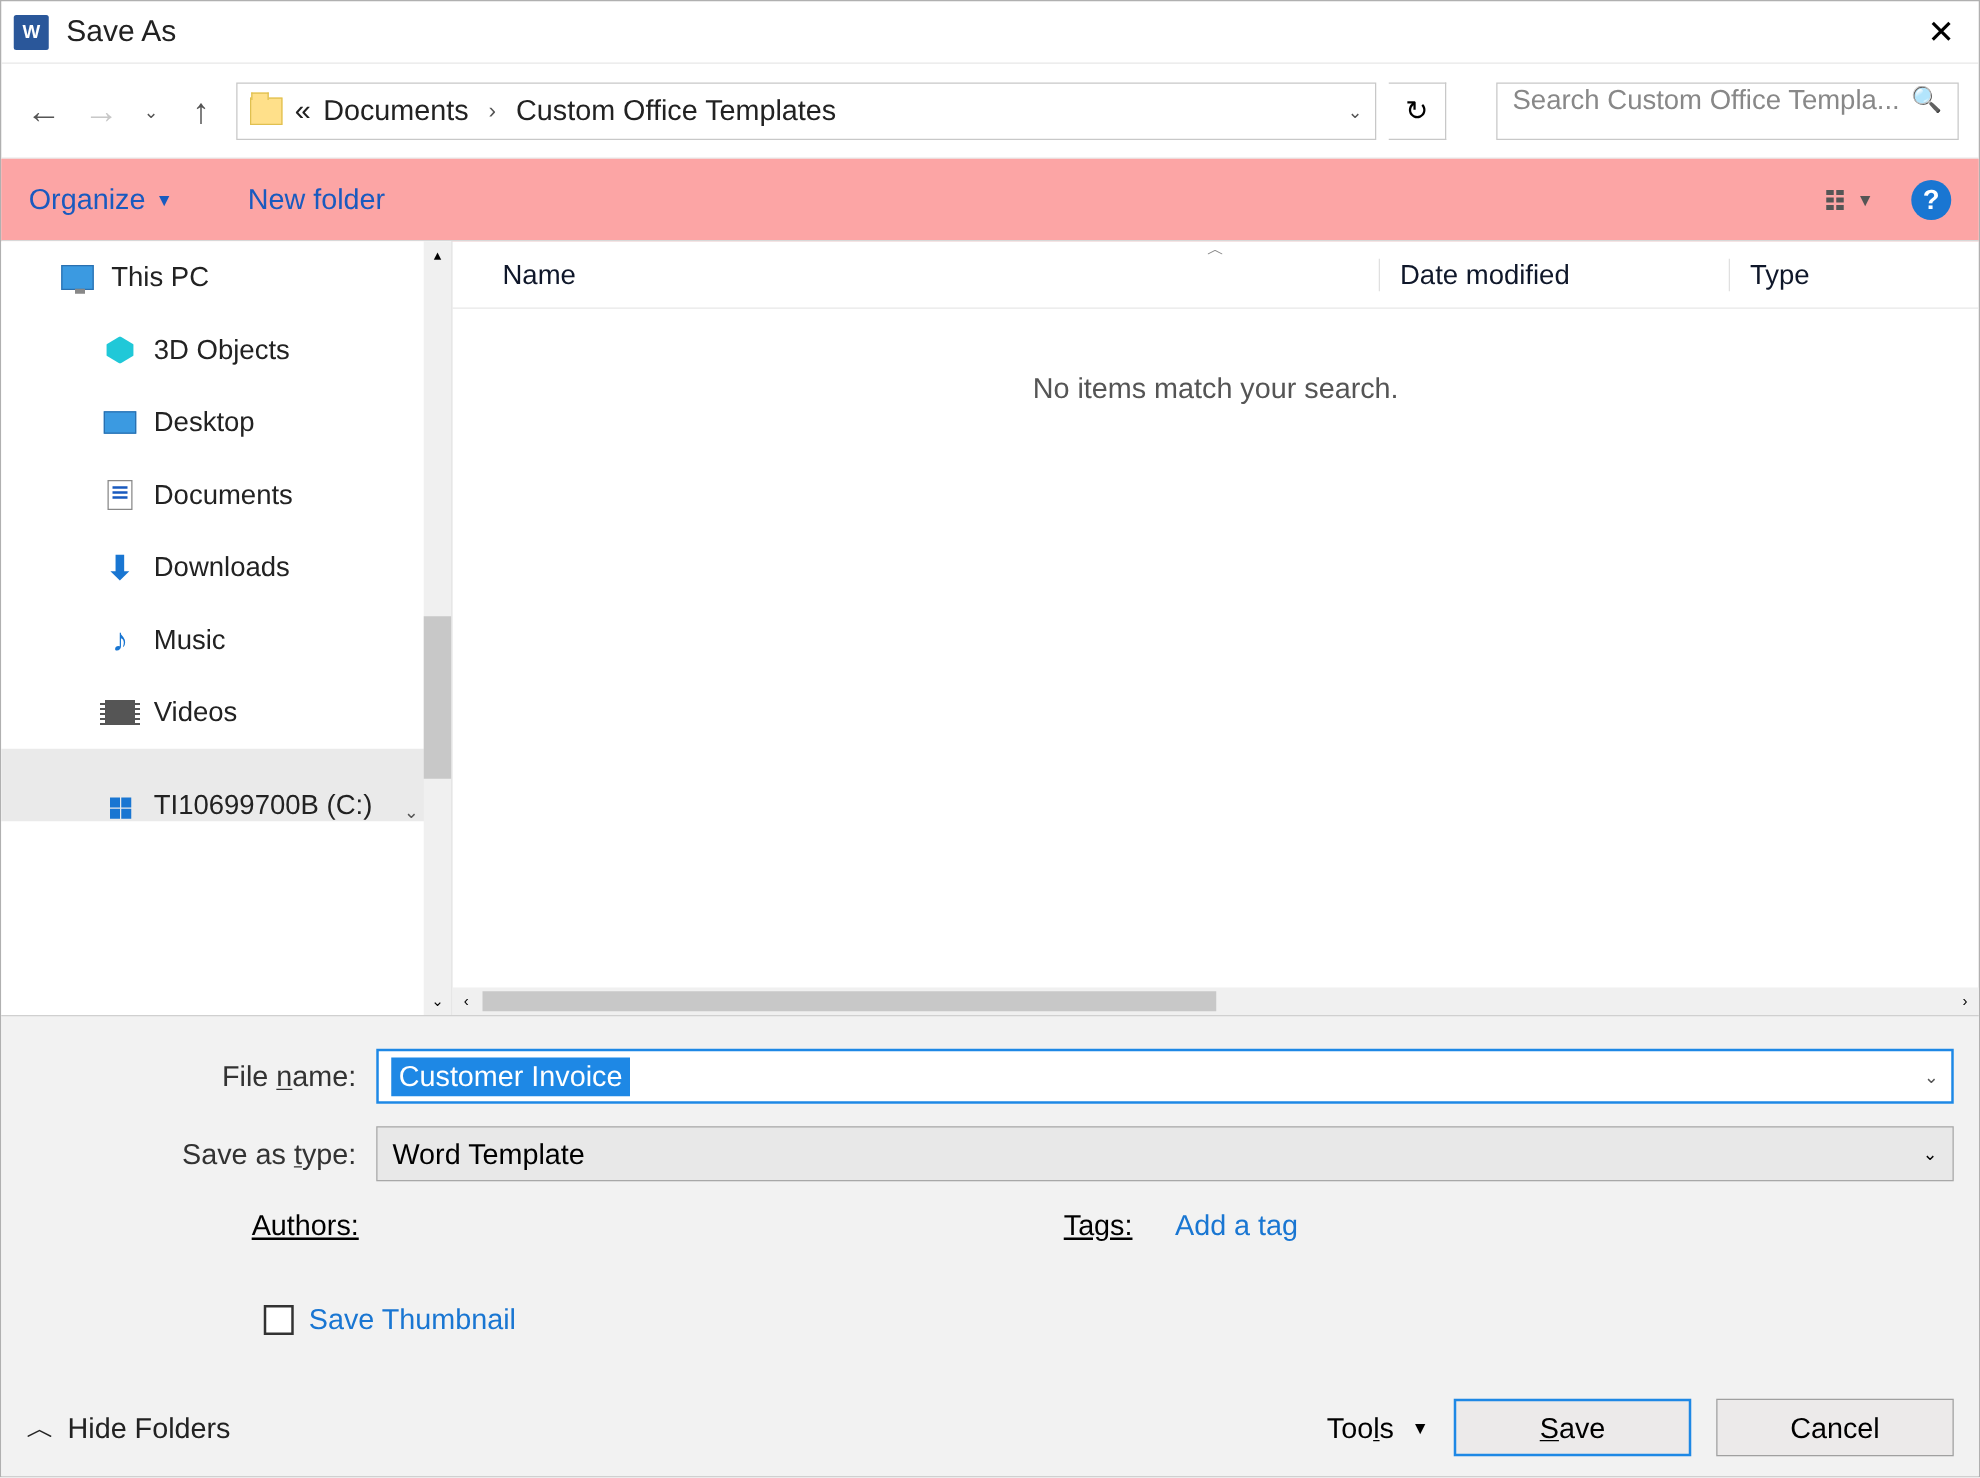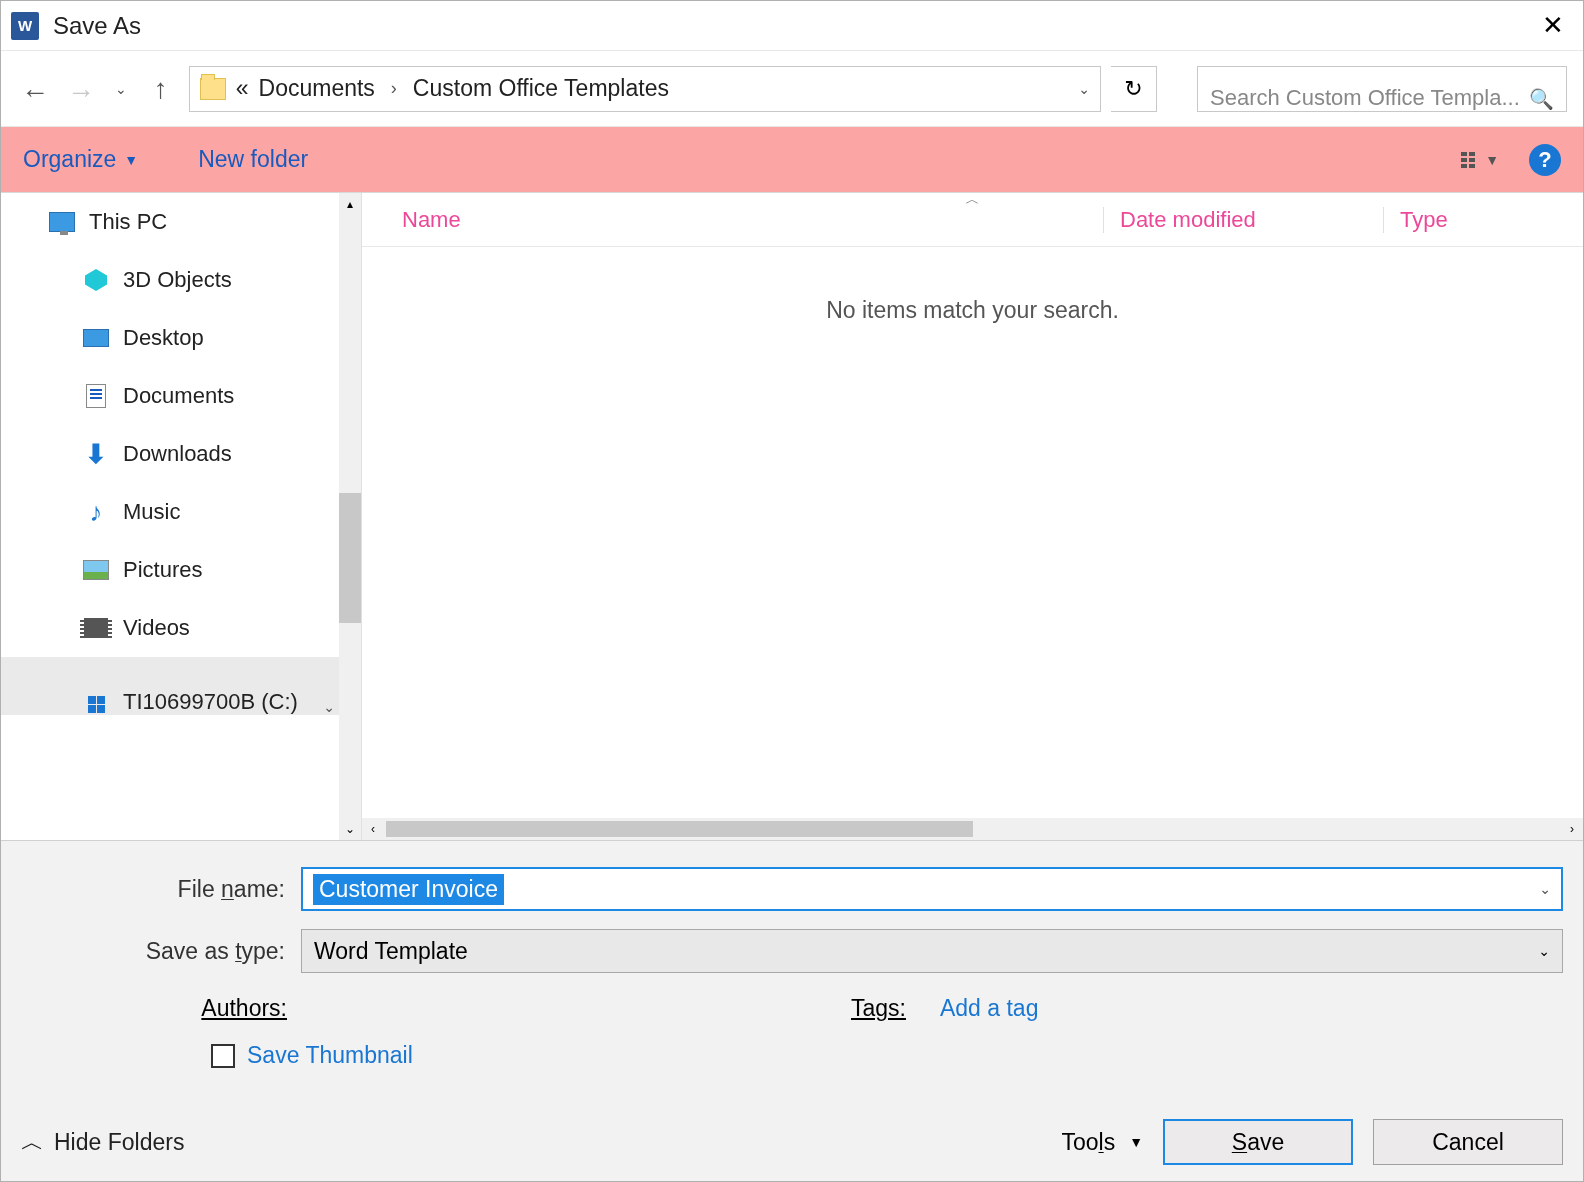--- a/index.html
+++ b/index.html
@@ -15,21 +15,21 @@
   .nav-arrow { width:36px; height:36px; display:flex; align-items:center; justify-content:center; font-size:28px; color:#555;}
   .nav-arrow.disabled { color:#c8c8c8; }
   .dropdown-caret { font-size:14px; color:#555; padding:0 6px;}
   .address-box { flex:1; height:46px; border:1px solid #c8c8c8; display:flex; align-items:center; padding:0 10px; gap:10px;}
   .folder-icon { width:26px; height:22px; background:#ffe08a; border:1px solid #e0c050; position:relative;}
   .folder-icon::before { content:""; position:absolute; top:-5px; left:0; width:12px; height:5px; background:#ffe08a; border:1px solid #e0c050; border-bottom:none;}
   .crumb-text { font-size:23px; color:#222;}
   .crumb-sep { font-size:18px; color:#555; padding:0 6px;}
   .addr-caret { margin-left:auto; font-size:14px; color:#555;}
   .refresh-btn { width:46px; height:46px; border:1px solid #c8c8c8; border-left:none; display:flex; align-items:center; justify-content:center; font-size:22px;}
-  .search-box { width:370px; height:46px; border:1px solid #c8c8c8; display:flex; align-items:flex-end; padding:0 12px; color:#888; font-size:22px; margin-left:30px;}
+  .search-box { width:370px; height:46px; border:1px solid #c8c8c8; display:flex; align-items:flex-start; padding:0 12px; color:#888; font-size:22px; margin-left:30px;}
   .search-text { flex:1; white-space:nowrap; overflow:hidden; text-overflow:ellipsis;}
   .search-icon { font-size:20px; color:#555; margin-left:8px;}
   
   .toolbar { height:66px; display:flex; align-items:center; padding:0 22px; border-bottom:1px solid #d8d8d8; background:#fca5a5;}
   .tb-btn { font-size:23px; color:#195abf; display:flex; align-items:center; gap:8px; cursor:pointer;}
   .tb-btn .caret { font-size:14px; color:#195abf;}
   .tb-spacer { flex:1;}
   .newfolder { color:#195abf; font-size:23px; margin-left:60px;}
   .view-btn { display:flex; align-items:center; gap:10px; margin-right:30px;}
   .view-icon { display:grid; grid-template-columns:repeat(2,6px); grid-template-rows:repeat(3,4px); gap:2px;}
@@ -59,21 +59,21 @@
   .ic-video { width:24px; height:20px; background:#555; position:relative;}
   .ic-video::before,.ic-video::after{content:"";position:absolute;top:0;bottom:0;width:4px;background:repeating-linear-gradient(#fff 0 2px,#555 2px 4px);}
   .ic-video::before{left:-4px;}.ic-video::after{right:-4px;}
   .ic-win { display:grid; grid-template-columns:8px 8px; grid-template-rows:8px 8px; gap:1px;}
   .ic-win span{background:#1976d2;}
   .sb-caret { margin-left:auto; margin-right:26px; font-size:14px; color:#555;}
   
   .mainpane { flex:1; display:flex; flex-direction:column; border-left:1px solid #e0e0e0; position:relative;}
   .up-caret { position:absolute; top:-2px; left:50%; transform:translateX(-50%); font-size:14px; color:#888;}
   .col-headers { height:54px; display:flex; align-items:center; border-bottom:1px solid #e8e8e8; padding-left:40px;}
-  .col-h { font-size:22px; color:#ec4899;}
+  .col-h { font-size:22px; color:#0f172a;}
   .col-name { flex:1;}
   .col-date { width:280px; border-left:1px solid #e0e0e0; padding-left:16px;}
   .col-type { width:200px; border-left:1px solid #e0e0e0; padding-left:16px;}
   .empty-msg { text-align:center; font-size:23px; color:#555; margin-top:50px;}
   .h-scroll { height:22px; background:#f0f0f0; display:flex; align-items:center; margin-top:auto;}
   .h-left,.h-right { width:22px; text-align:center; font-size:12px;}
   .h-thumb { flex:1; margin:0 2px; height:16px; background:#c8c8c8; max-width:920px;}
   
   .bottom { background:#f2f2f2; border-top:1px solid #d0d0d0; padding:26px 20px 16px 20px;}
   .form-row { display:flex; align-items:center; margin-bottom:18px;}
@@ -81,21 +81,21 @@
   .filename-box { flex:1; height:44px; border:2px solid #1e88e5; background:#fff; display:flex; align-items:center; padding:0 10px;}
   .filename-text { background:#1e88e5; color:#fff; font-size:23px; padding:2px 6px;}
   .filename-caret { margin-left:auto; font-size:14px; color:#555;}
   .type-box { flex:1; height:44px; border:1px solid #a8a8a8; background:#e8e8e8; display:flex; align-items:center; padding:0 12px; font-size:23px;}
   .type-caret { margin-left:auto; font-size:14px;}
   .meta-row { display:flex; align-items:center; margin:22px 0 10px 0;}
   .meta-label { font-size:23px; color:#000000; padding-right:14px;text-decoration:underline;}
   .meta-authors { width:280px; text-align:right;}
   .tags-label { margin-left:350px;}
   .tag-link { color:#1976d2; font-size:23px; margin-left:20px;}
-  .thumb-row { display:flex; align-items:center; margin-left:190px; margin-top:20px; gap:12px;}
+  .thumb-row { display:flex; align-items:center; margin-left:190px; margin-top:48px; gap:12px;}
   .checkbox { width:24px; height:24px; border:2px solid #333; background:#fff;}
   .thumb-label { font-size:23px; color:#1976d2;}
   .footer-row { display:flex; align-items:center; margin-top:50px; gap:20px;}
   .hide-folders { display:flex; align-items:center; gap:10px; font-size:23px; color:#222;}
   .footer-spacer { flex:1;}
   .tools { font-size:23px; display:flex; align-items:center; gap:14px;}
   .btn { width:190px; height:46px; border:1px solid #a0a0a0; background:#eceaea; font-size:23px; display:flex; align-items:center; justify-content:center;}
   .btn.primary { border:2px solid #1e88e5; background:#eceaea;}
   .under { text-decoration:underline; text-decoration-thickness:1px; text-underline-offset:2px;}
 </style>
@@ -187,26 +187,20 @@
       <div class="sb-item sub">
         <span class="sb-icon ic-download">⬇</span>
         <span>Downloads</span>
       </div>
       <div class="sb-item sub">
         <span class="sb-icon ic-music">♪</span>
         <span>Music</span>
       </div>
       <div class="sb-item sub">
         <span class="sb-icon">
-            <span class="ic-pic"></span>
-          </span>
-        <span>Pictures</span>
-      </div>
-      <div class="sb-item sub">
-        <span class="sb-icon">
             <span class="ic-video"></span>
           </span>
         <span>Videos</span>
       </div>
       <div class="sb-item sub selected">
         <span class="sb-icon">
             <span class="ic-win">
               <span></span>
               <span></span>
               <span></span>

